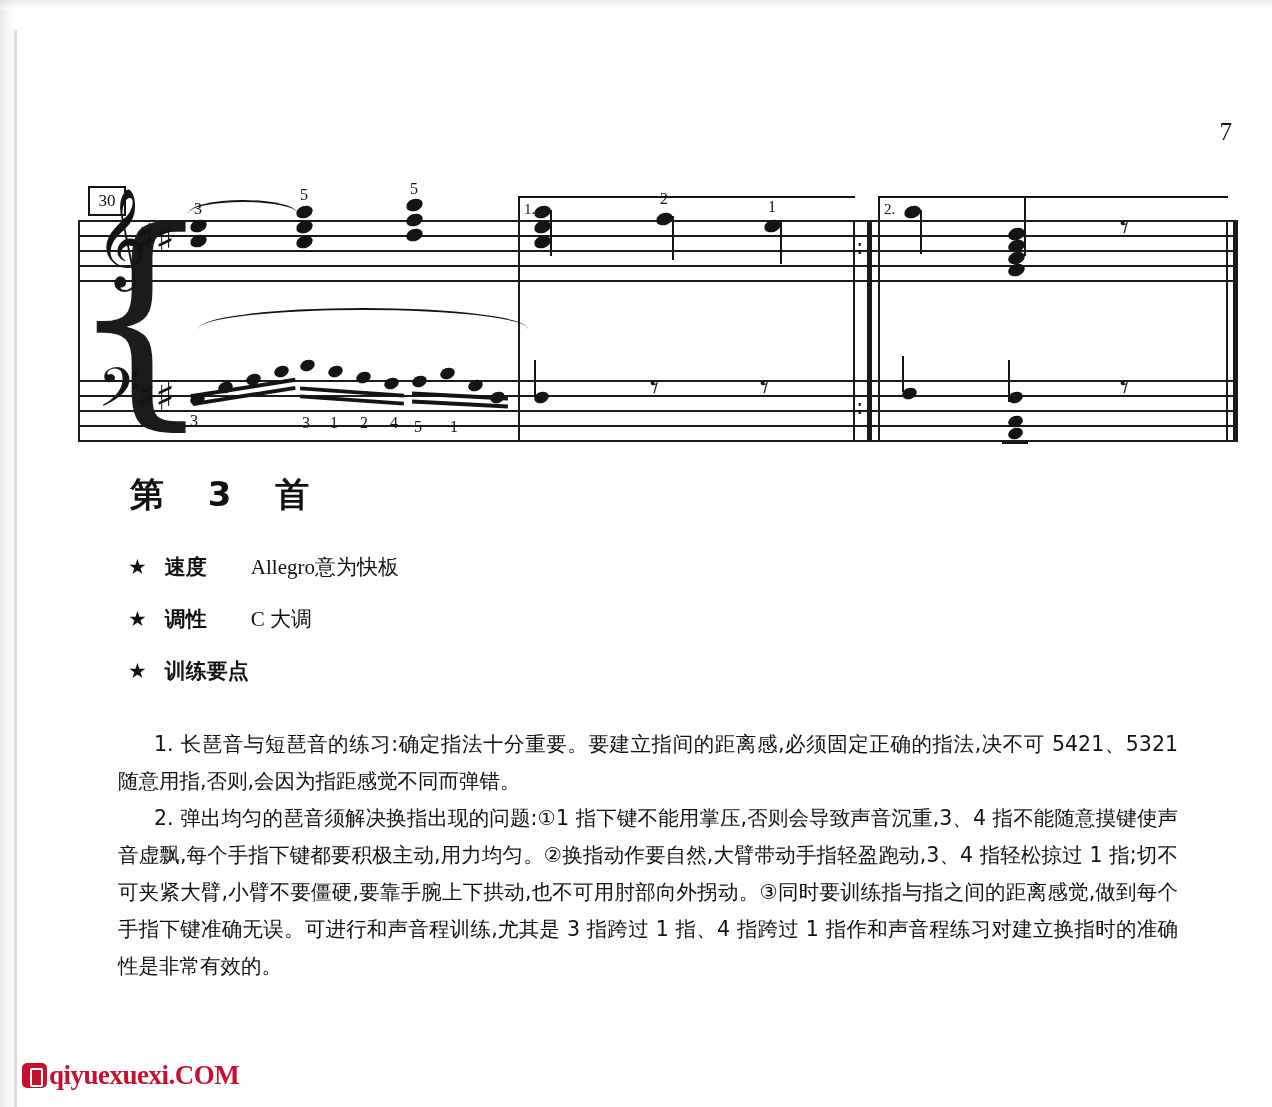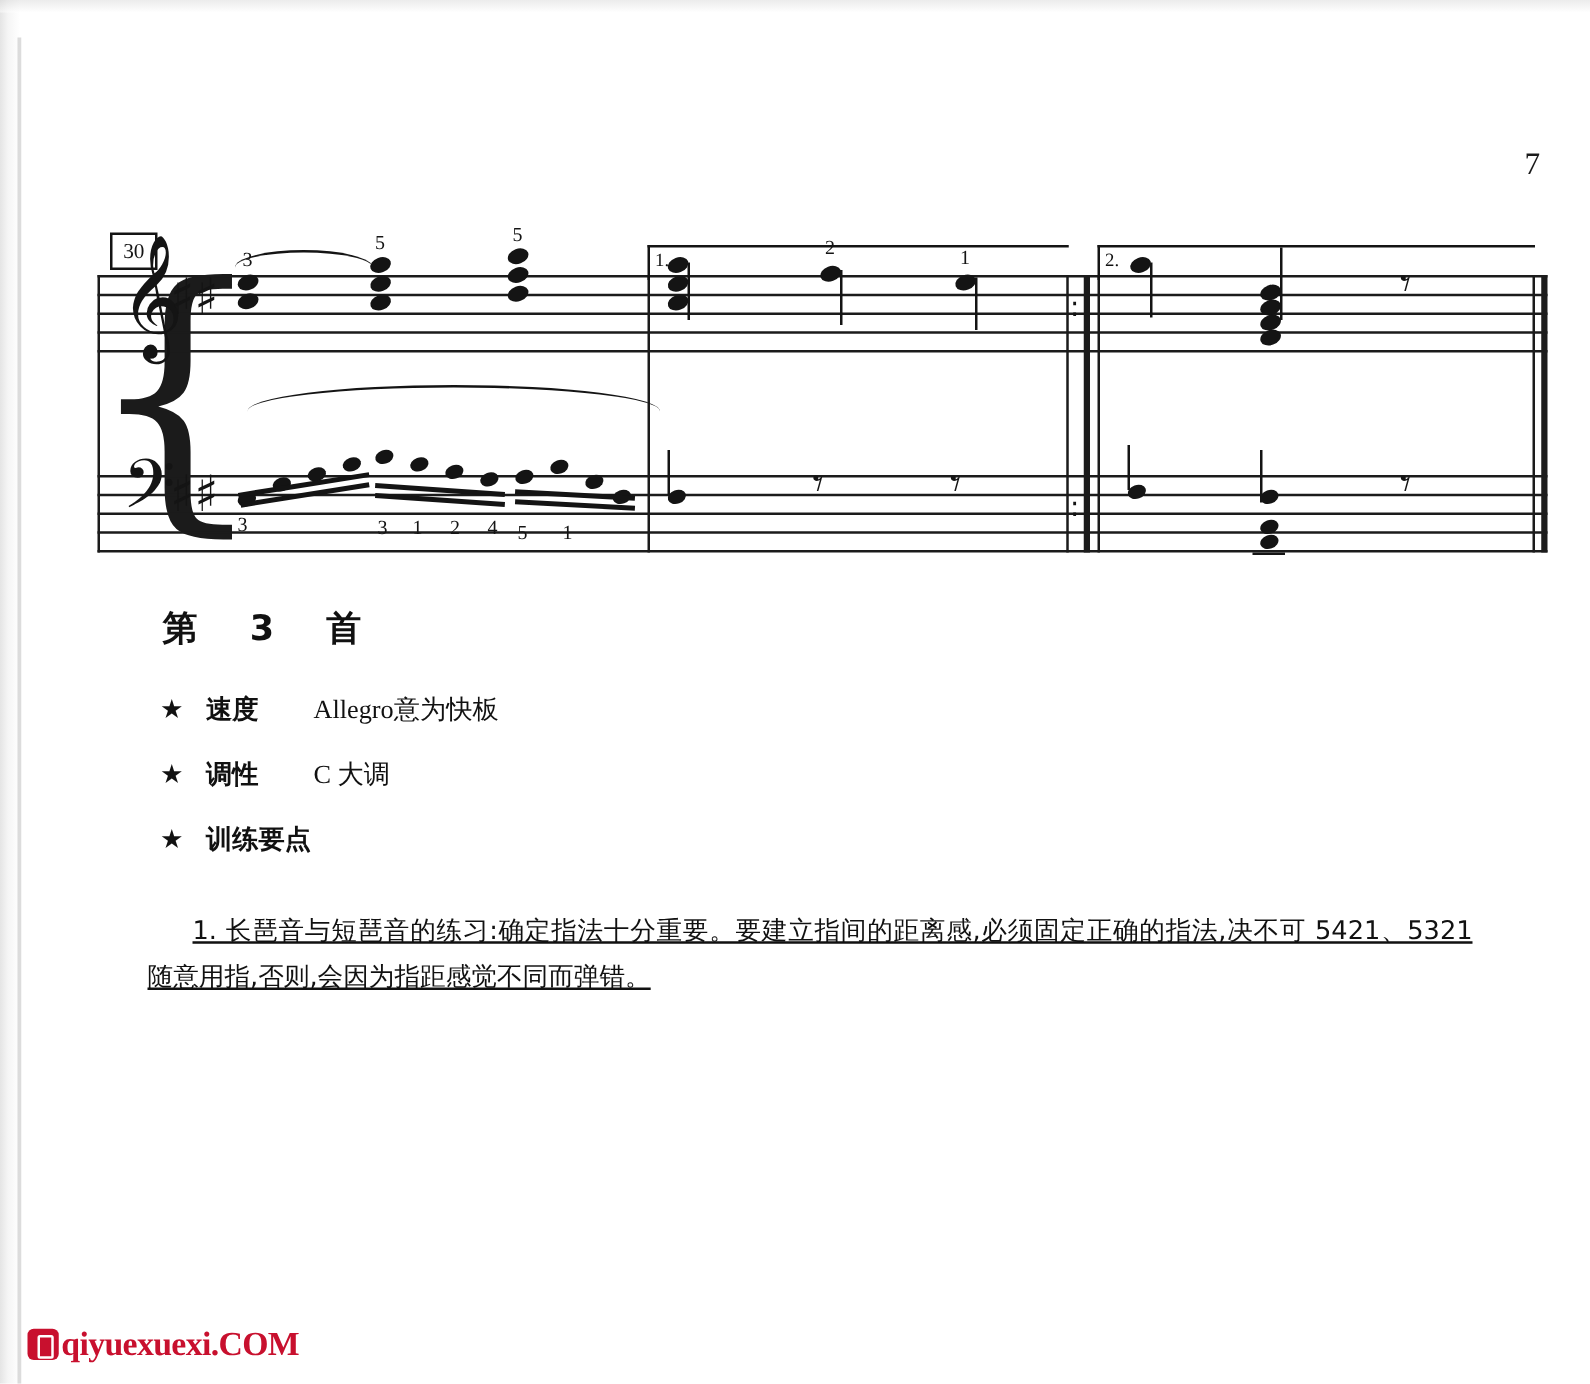--- a/index.html
+++ b/index.html
@@ -77,37 +77,37 @@
   }
   .slur{
     position:absolute;border-top:2px solid #141414;border-radius:50%;
     height:26px;
   }
   .repeatdots{position:absolute;color:#141414;font-size:22px;line-height:10px;}
   .ledger{position:absolute;height:2px;background:#141414;width:26px;}
 
   
   .title{
-    position:absolute;left:130px;top:484px;
-    font-size:28px;font-weight:bold;letter-spacing:16px;color:#111;
+    position:absolute;left:130px;top:472px;
+    font-size:34px;font-weight:bold;letter-spacing:16px;color:#111;
   }
   .bullets{position:absolute;left:128px;top:552px;width:1050px;}
   .brow{display:flex;align-items:flex-start;margin-bottom:22px;}
   .star{font-size:21px;color:#111;margin-right:18px;line-height:30px;}
   .blabel{font-size:21px;font-weight:bold;line-height:30px;color:#111;}
   .bval{
     font-size:21px;line-height:30px;color:#111;margin-left:44px;
     font-family:"Liberation Serif","DejaVu Serif",serif;
   }
   .bval2{font-size:21px;line-height:30px;color:#111;margin-left:0;}
 
   .para-wrap{position:absolute;left:118px;top:726px;width:1060px;}
   .para{
     font-size:20.5px;line-height:37px;color:#111;text-align:justify;
-    margin:0 0 0 0;text-indent:36px;text-decoration:underline;
+    margin:0 0 0 0;text-indent:36px;
   }
 
   .watermark{
     position:absolute;left:22px;top:1060px;
     font-family:"Liberation Serif","DejaVu Serif",serif;
     font-size:27px;font-weight:bold;color:#c8102e;letter-spacing:-.5px;
   }
   .wm-icon{
     display:inline-block;width:25px;height:25px;background:#c8102e;
     border-radius:5px;vertical-align:-4px;margin-right:2px;position:relative;
@@ -272,17 +272,18 @@
     <span class="bval">C 大调</span>
   </div>
   <div class="brow">
     <span class="star">★</span>
     <span class="blabel">训练要点</span>
   </div>
 </div>
 
 <div class="para-wrap">
   <p class="para">1. 长琶音与短琶音的练习:确定指法十分重要。要建立指间的距离感,必须固定正确的指法,决不可 5421、5321 随意用指,否则,会因为指距感觉不同而弹错。</p>
+  <p class="para">2. 弹出均匀的琶音须解决换指出现的问题:①1 指下键不能用掌压,否则会导致声音沉重,3、4 指不能随意摸键使声音虚飘,每个手指下键都要积极主动,用力均匀。②换指动作要自然,大臂带动手指轻盈跑动,3、4 指轻松掠过 1 指;切不可夹紧大臂,小臂不要僵硬,要靠手腕上下拱动,也不可用肘部向外拐动。③同时要训练指与指之间的距离感觉,做到每个手指下键准确无误。可进行和声音程训练,尤其是 3 指跨过 1 指、4 指跨过 1 指作和声音程练习对建立换指时的准确性是非常有效的。</p>
 </div>
 
 <div class="watermark">
   <span class="wm-icon"></span><span>qiyuexuexi.COM</span>
 </div>
 
 </body></html>

